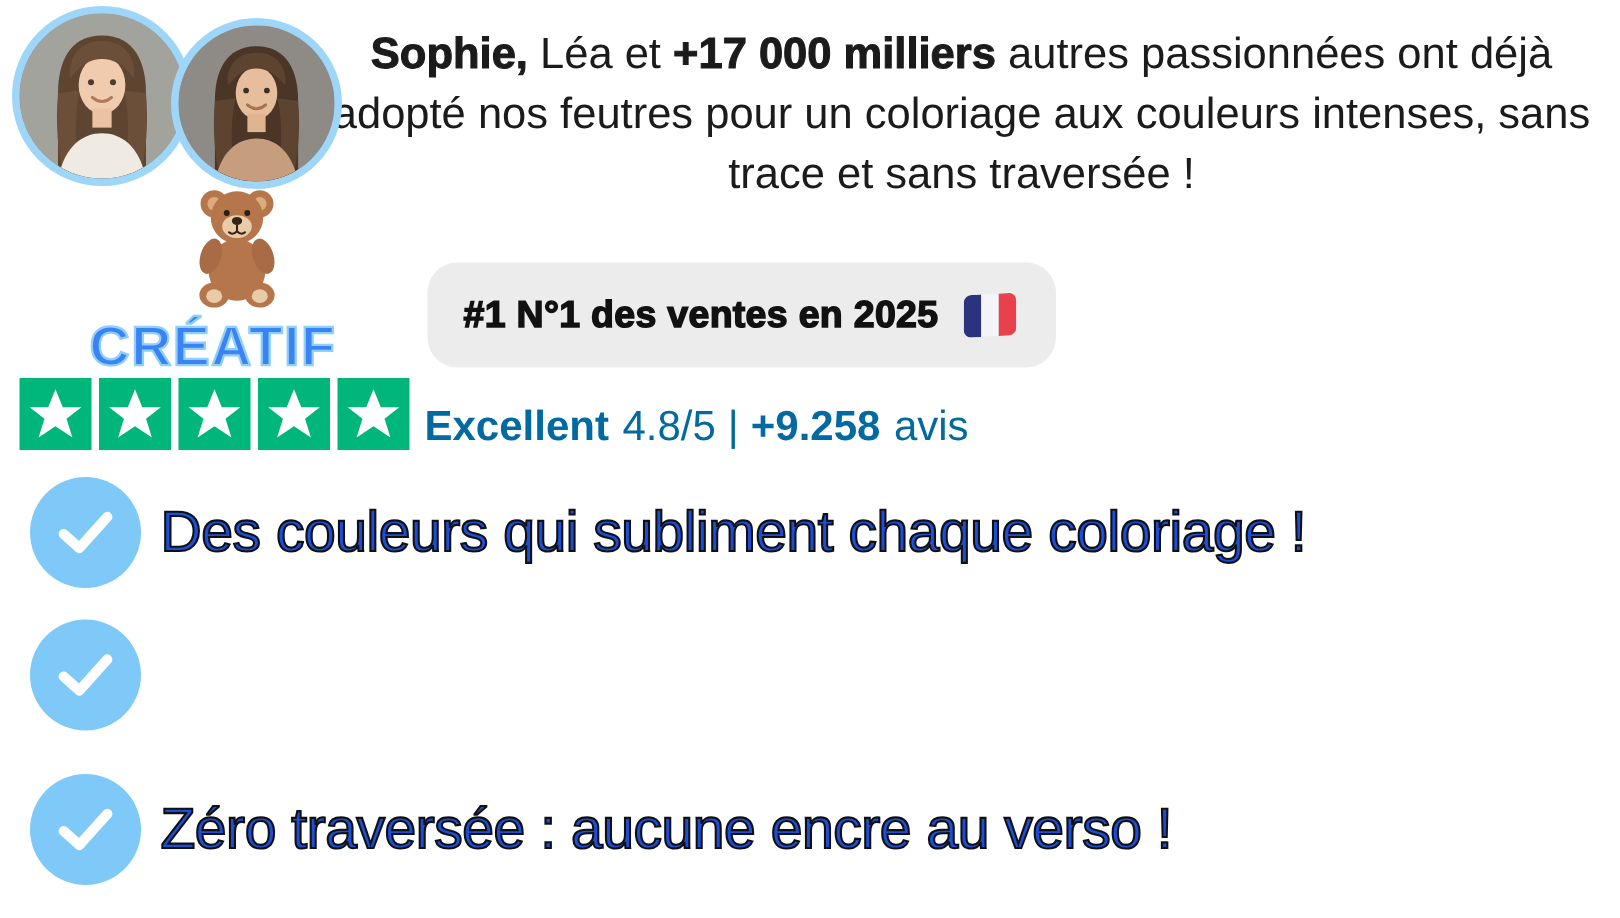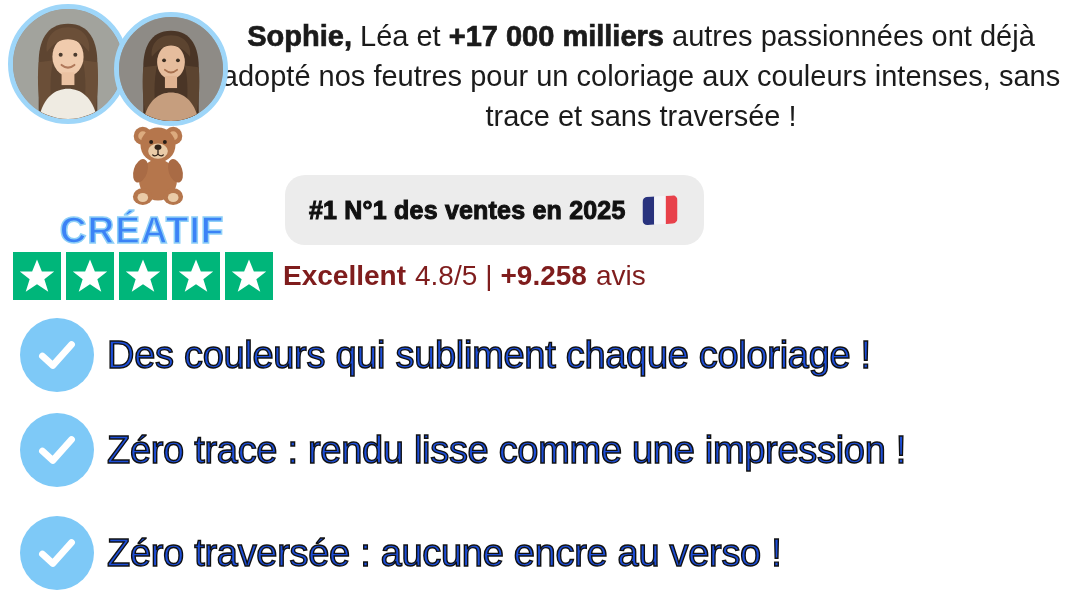--- a/index.html
+++ b/index.html
@@ -31,22 +31,22 @@
   
   .badge{position:absolute;left:285px;top:175px;height:70px;background:#ECECEC;border-radius:20px;
          display:inline-flex;align-items:center;padding:0 24px;gap:14px;}
   .badge-text{font-size:25px;font-weight:700;color:#111;-webkit-text-stroke:1px #111;letter-spacing:0.2px;}
   .flag{width:40px;height:40px;flex:none;}
 
   
   .stars{position:absolute;left:13px;top:252px;display:flex;gap:5px;}
   .star-sq{width:48px;height:48px;background:#00B67A;display:flex;align-items:center;justify-content:center;}
   .star-sq svg{width:38px;height:36px;display:block;}
-  .rating{position:absolute;left:283px;top:252px;height:48px;display:flex;align-items:center;
-          font-size:28px;color:#7f1d1d;}
+  .rating{position:absolute;left:283px;top:252px;height:48px;display:flex;align-items:flex-end;
+          font-size:28px;color:#0369a1;}
   .rating .rb{font-weight:700;}
   .rating .sp{margin:0 8px;}
   .rating .gap{margin-left:9px;}
 
   
   .benefit{position:absolute;left:20px;display:flex;align-items:center;gap:13px;height:74px;}
   .benefit-1{top:318px;}
   .benefit-2{top:413px;}
   .benefit-3{top:516px;}
   .check-circle{width:74px;height:74px;border-radius:50%;background:#7EC9F7;flex:none;
@@ -178,21 +178,20 @@
     </div>
     <div class="benefit-text">Des couleurs qui subliment chaque coloriage !</div>
   </div>
 
   <div class="benefit benefit-2">
     <div class="check-circle">
       <svg viewBox="0 0 100 100">
         <polyline points="22,52 42,70 78,30" fill="none" stroke="#fff" stroke-width="13" stroke-linecap="round" stroke-linejoin="round"></polyline>
       </svg>
     </div>
-    <div class="benefit-text">Zéro trace : rendu lisse comme une impression !</div>
   </div>
 
   <div class="benefit benefit-3">
     <div class="check-circle">
       <svg viewBox="0 0 100 100">
         <polyline points="22,52 42,70 78,30" fill="none" stroke="#fff" stroke-width="13" stroke-linecap="round" stroke-linejoin="round"></polyline>
       </svg>
     </div>
     <div class="benefit-text">Zéro traversée : aucune encre au verso !</div>
   </div>

